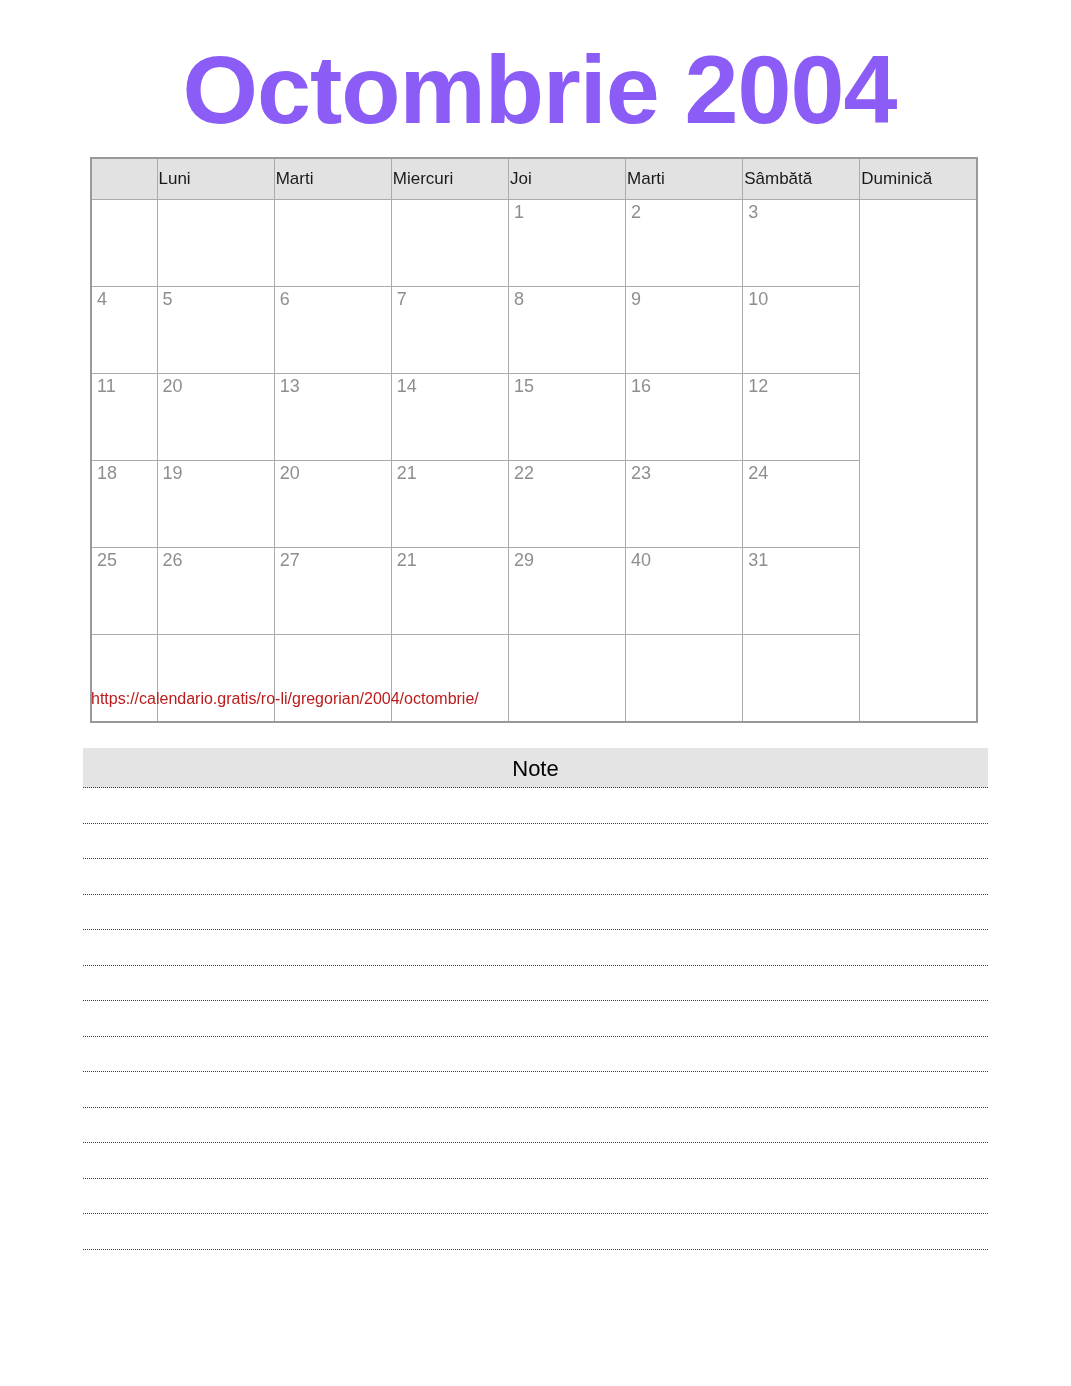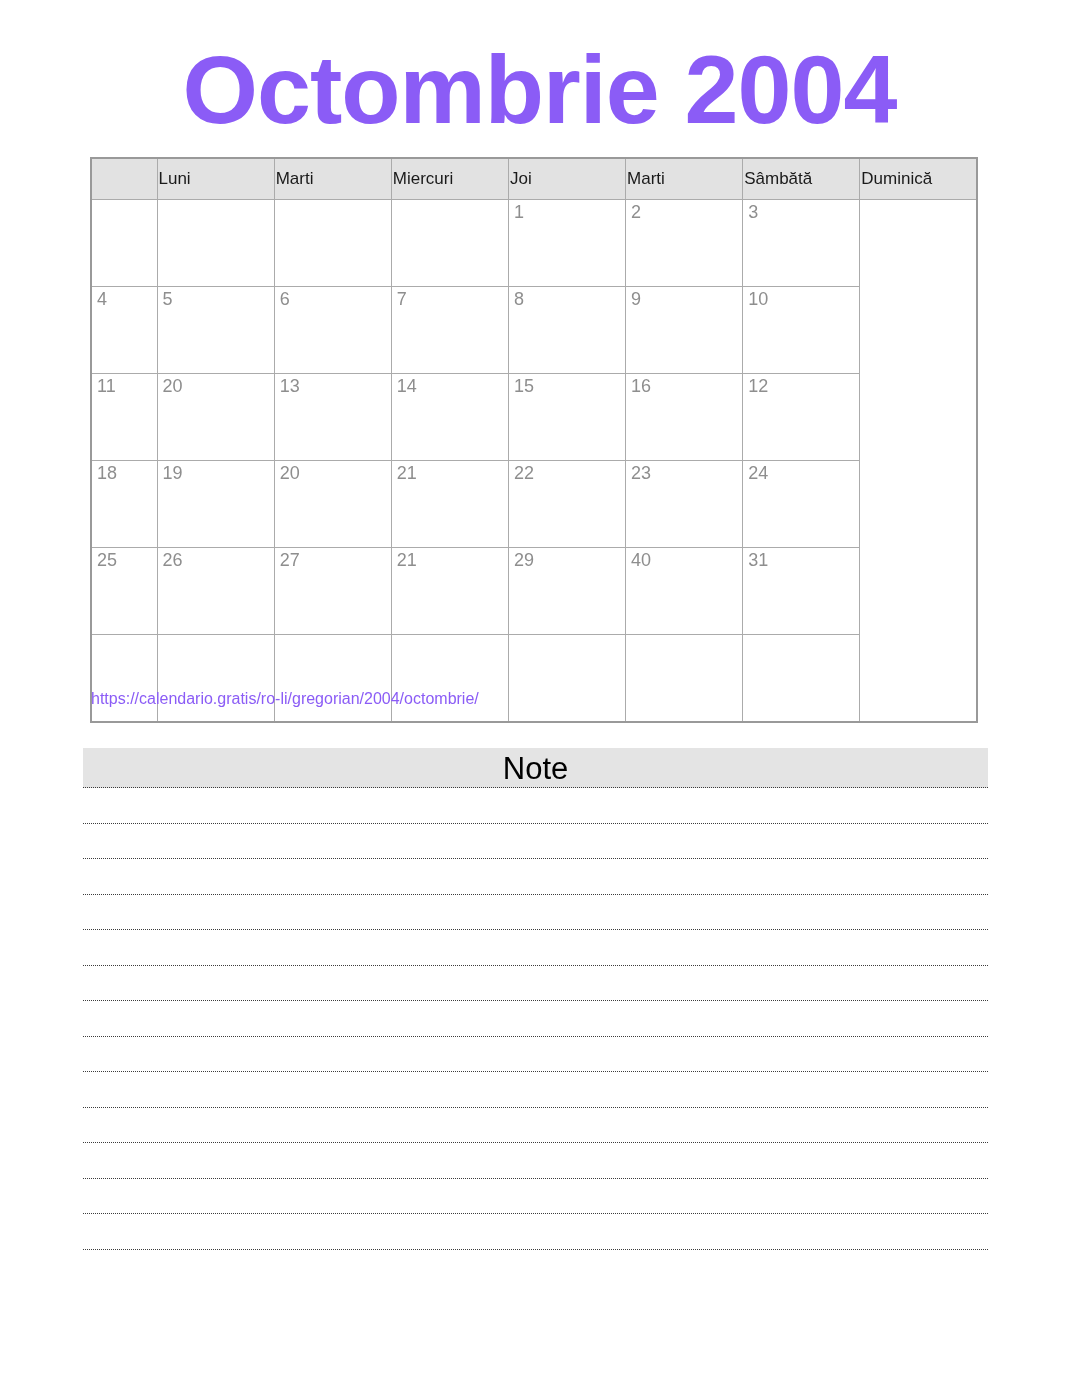--- a/index.html
+++ b/index.html
@@ -62,35 +62,35 @@
     padding: 2px 0 0 5px;
     font-size: 18px;
     color: var(--date-text, #8e8e8e);
     background: #ffffff;
   }
   .source-url {
     position: absolute;
     left: 91px;
     top: 690px;
     font-size: 16px;
-    color: #8b5cf6;
+    color: #b91c1c;
     white-space: nowrap;
   }
   .notes {
     position: absolute;
     left: 83px;
     top: 748px;
     width: 905px;
   }
   .notes-header {
     height: 39px;
     background: var(--note-bar-bg, #e4e4e4);
     border-bottom: 1px dotted var(--line-color, #3c3c3c);
     text-align: center;
-    font-size: 31px;
+    font-size: 22px;
     line-height: 41px;
     color: #000000;
   }
   .note-line {
     height: 34.5px;
     border-bottom: 1px dotted var(--line-color, #3c3c3c);
   }
 </style>
 </head>
 <body>

